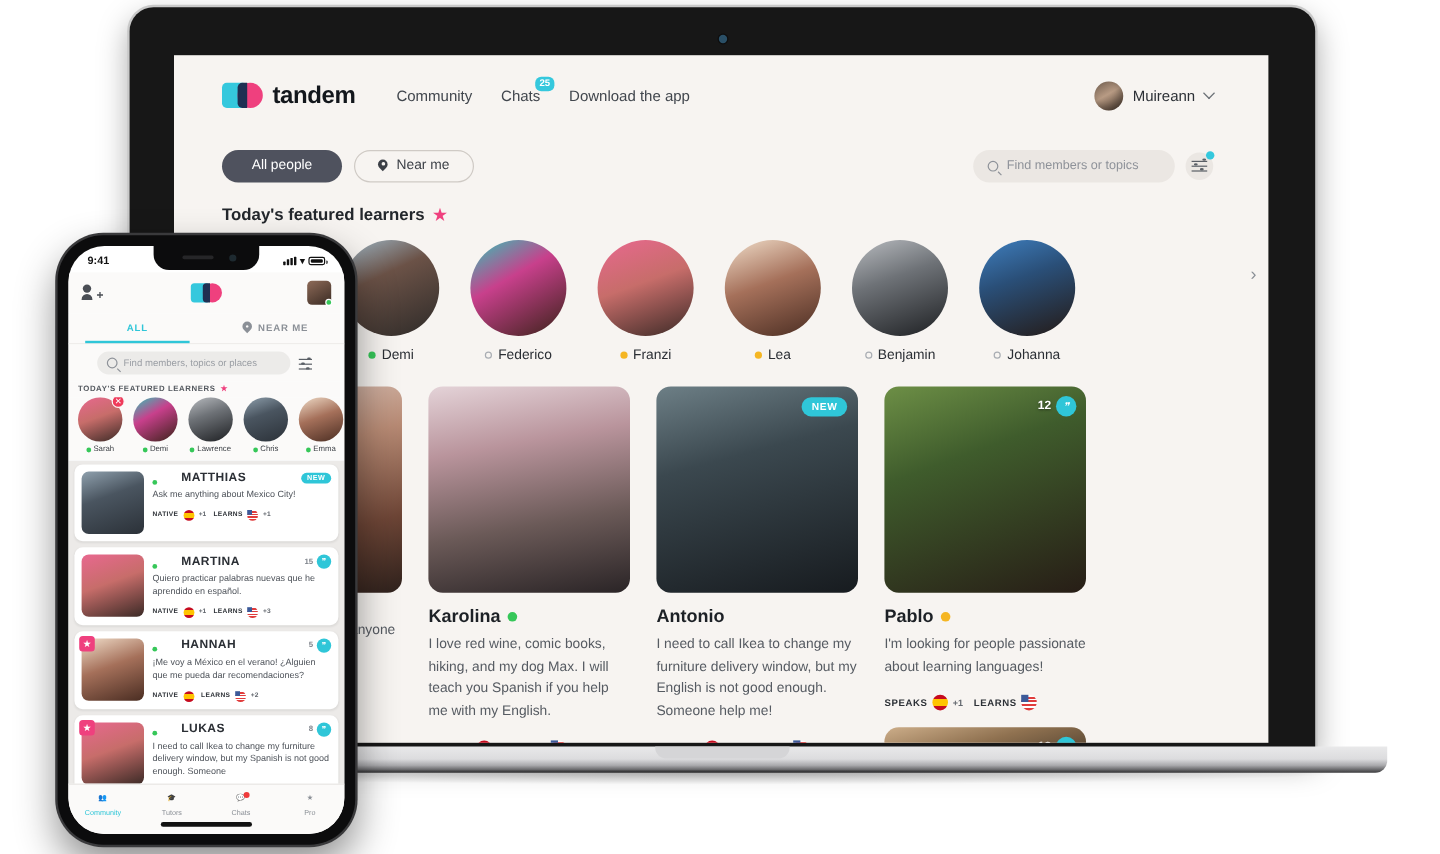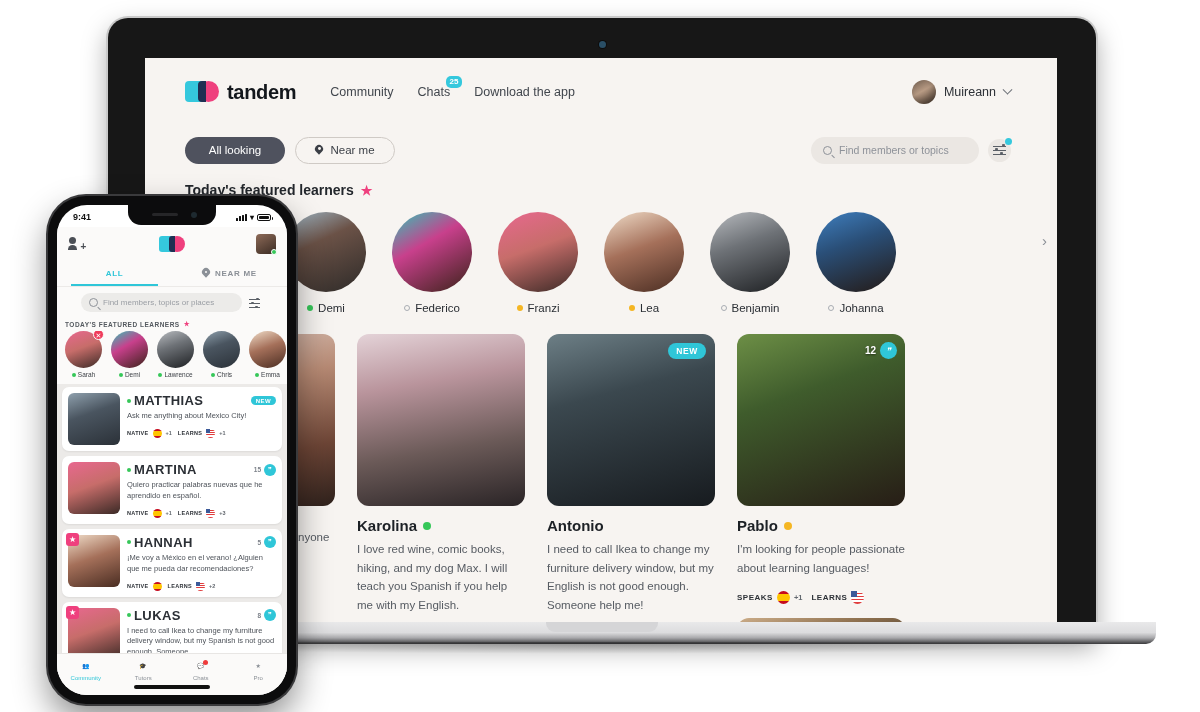--- a/index.html
+++ b/index.html
@@ -6,21 +6,21 @@
   html, body { width: 1200px; height: 712px; overflow: hidden; }
   body {
     background: #ffffff;
     font-family: "Liberation Sans", sans-serif;
     position: relative;
   }
 
   
   #laptop { position: absolute; left: 108px; top: 2px; width: 988px; height: 650px; }
   .lap-lid {
-    position: absolute; left: 0; top: 16px; width: 988px; height: 620px;
+    position: absolute; left: 0; top: 4px; width: 988px; height: 620px;
     background: #171717;
     border-radius: 20px 20px 4px 4px;
     box-shadow: 0 0 0 2px #c9c9c9, 0 10px 26px rgba(0,0,0,.35);
   }
   .lap-cam {
     position: absolute; left: 50%; top: 23px; width: 7px; height: 7px; margin-left: -3.5px;
     border-radius: 50%; background: #2a4f66;
     box-shadow: 0 0 0 1px #0d0d0d;
   }
   .lap-screen {
@@ -191,21 +191,21 @@
   .p-l-x { position: absolute; right: -2px; top: -2px; width: 11px; height: 11px; border-radius: 50%; background: #ef3b5b; color: #fff; font-size: 7px; line-height: 11px; border: 1.5px solid #fbfaf9; }
   .p-l-name { margin-top: 3px; font-size: 6.5px; color: #3a3e44; display: flex; align-items: center; justify-content: center; gap: 2px; white-space: nowrap; }
   .p-l-name .dot { width: 4px; height: 4px; }
 
   .p-list { background: #eceae8; padding: 3px 5px; }
   .p-item { background: #fff; border-radius: 7px; margin-bottom: 5px; padding: 6px; display: flex; gap: 7px; cursor: pointer; box-shadow: 0 1px 2px rgba(0,0,0,.07); }
   .p-ava { width: 52px; height: 52px; border-radius: 6px; flex: none; position: relative; }
   .p-ava-star { position: absolute; left: -2px; top: -2px; width: 13px; height: 13px; border-radius: 3px; background: #ef407e; color: #fff; font-size: 8px; line-height: 13px; text-align: center; }
   .p-body { flex: 1; min-width: 0; }
   .p-row1 { display: flex; align-items: center; }
-  .p-nm { font-size: 13px; font-weight: 700; letter-spacing: .4px; color: #2b2f35; display: flex; align-items: center; gap: 3px; }
+  .p-nm { font-size: 10px; font-weight: 700; letter-spacing: .4px; color: #2b2f35; display: flex; align-items: flex-end; gap: 20px; }
   .p-nm .dot { width: 4px; height: 4px; }
   .p-right { margin-left: auto; display: flex; align-items: center; gap: 3px; }
   .p-new { background: #2fc6d8; color: #fff; font-size: 6px; font-weight: 700; letter-spacing: .4px; border-radius: 6px; padding: 1.5px 5px; }
   .p-cnum { font-size: 6.5px; color: #7d828a; font-weight: 700; }
   .p-bub { width: 12px; height: 12px; border-radius: 50%; background: #2fc6d8; color: #fff; font-size: 7px; display: flex; align-items: center; justify-content: center; }
   .p-msg { margin-top: 3px; font-size: 7.5px; line-height: 1.45; color: #4e535a; }
   .p-langs { margin-top: 7px; display: flex; align-items: center; gap: 6px; }
   .p-langs em { font-style: normal; font-size: 5.5px; font-weight: 700; letter-spacing: .3px; color: #2d3137; }
   .p-langs .flag { width: 9px; height: 9px; }
   .p-langs .f-us::after { width: 4px; height: 4px; }
@@ -246,21 +246,21 @@
           <div class="w-nav-item">Download the app</div>
         </div>
         <div class="w-user">
           <div class="w-avatar"></div>
           <div class="w-uname">Muireann</div>
           <div class="chev"></div>
         </div>
       </div>
 
       <div class="w-filters">
-        <div class="pill pill-dark">All looking</div>
+        <div class="pill pill-dark">All people</div>
         <div class="pill pill-out">
           <span class="pin"></span>
           <span>Near me</span>
         </div>
         <div class="w-search-wrap">
           <div class="w-search">
             <span class="mag"></span>
             <span>Find members or topics</span>
           </div>
           <div class="w-filtbtn">

